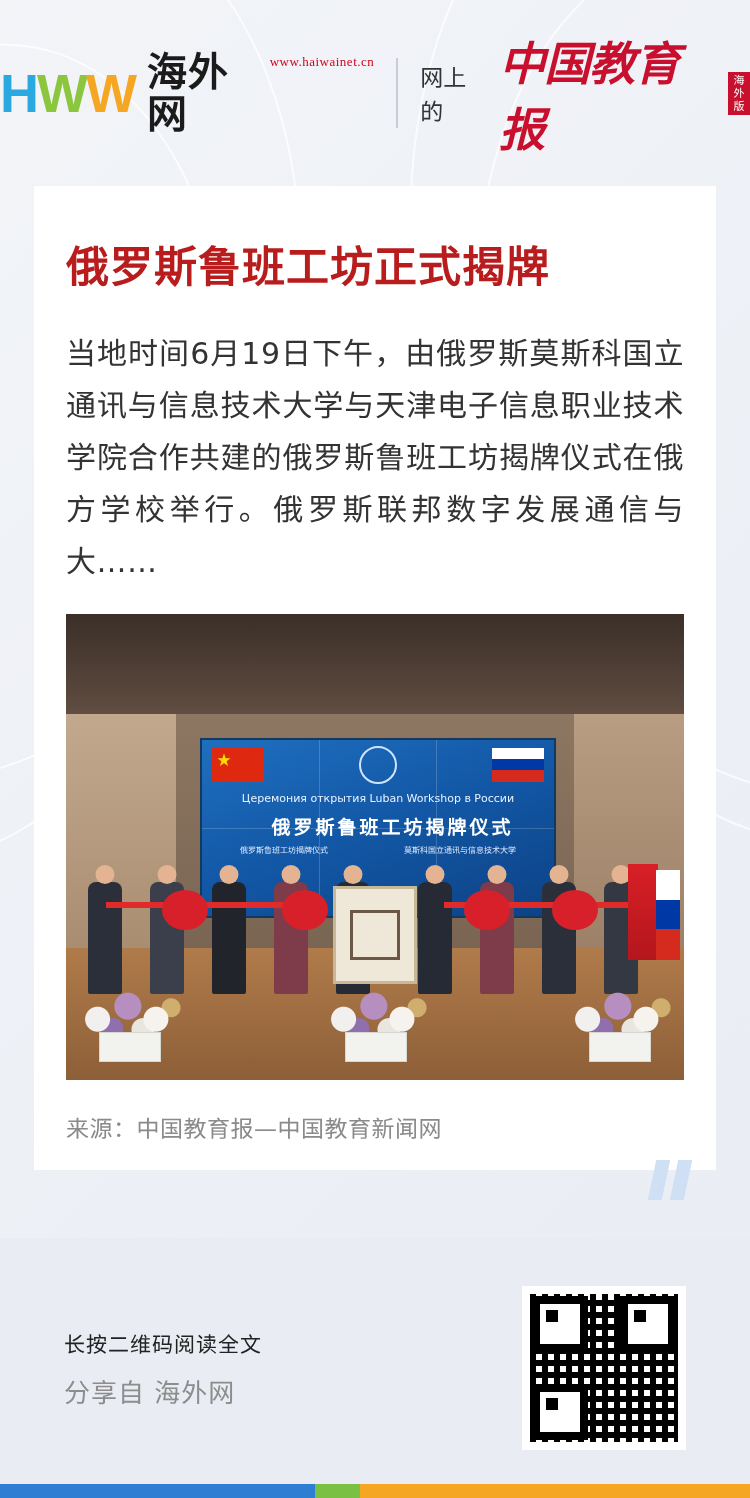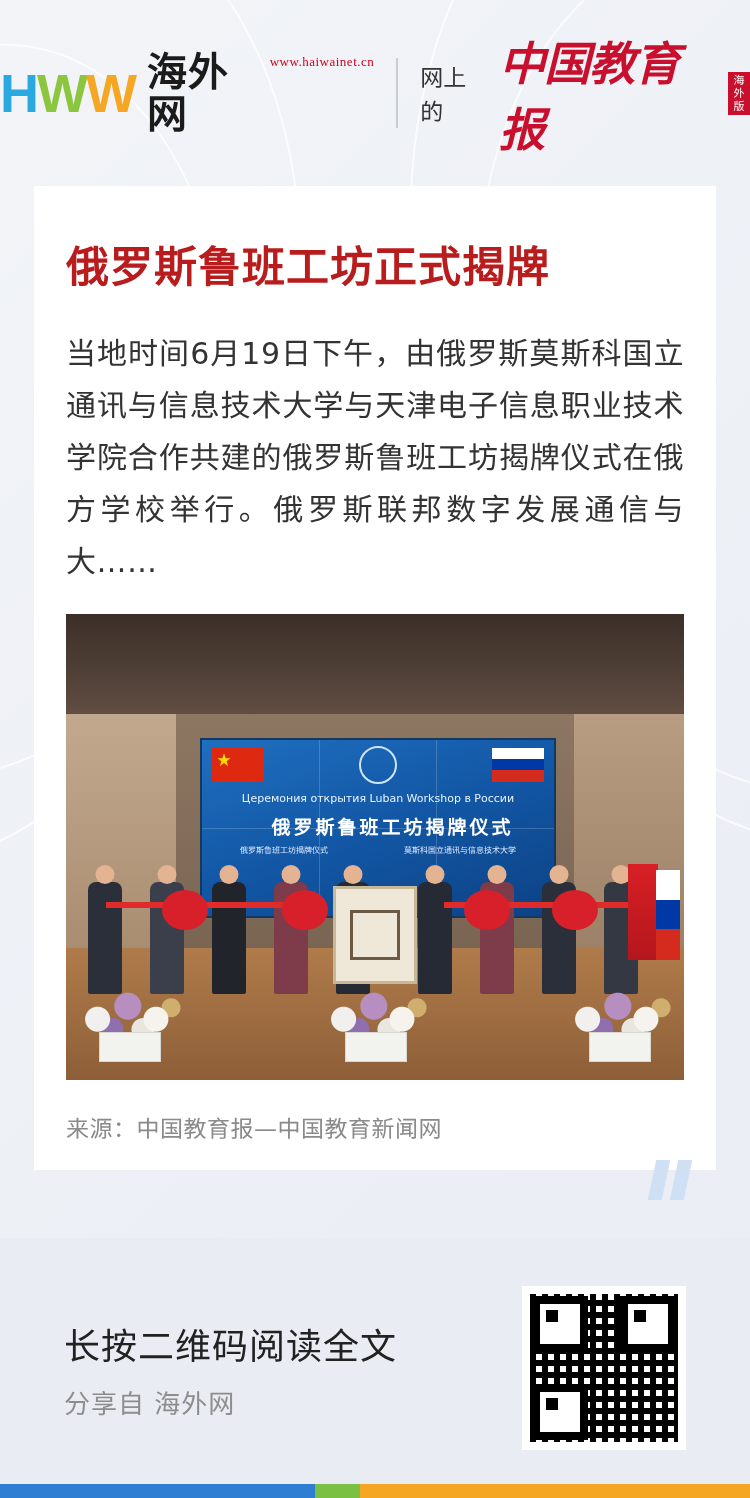--- a/index.html
+++ b/index.html
@@ -299,21 +299,21 @@
     left: 0; right: 0; bottom: 0;
     height: 260px;
     background: #e9edf3;
     display: flex;
     align-items: center;
     justify-content: space-between;
     padding: 0 64px;
     box-sizing: border-box;
   }
   .footer-text .line1 {
-    font-size: 36px;
+    font-size: 21px;
     color: #222222;
     letter-spacing: 1px;
     font-family: "DejaVu Sans", sans-serif;
   }
   .footer-text .line2 {
     margin-top: 14px;
     font-size: 26px;
     color: #8d8d8d;
     letter-spacing: 1px;
     font-family: "DejaVu Sans", sans-serif;

